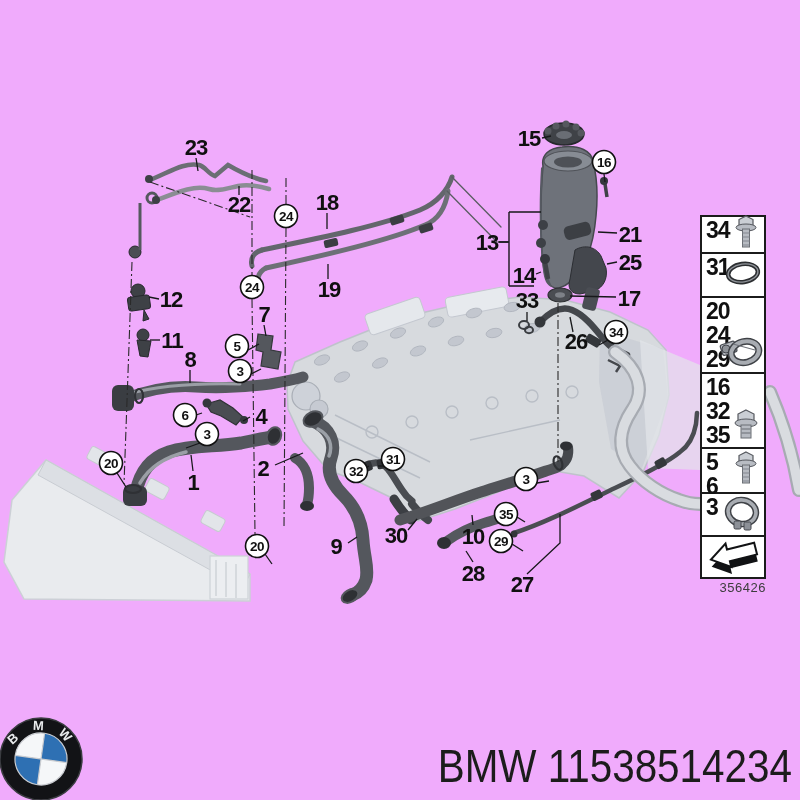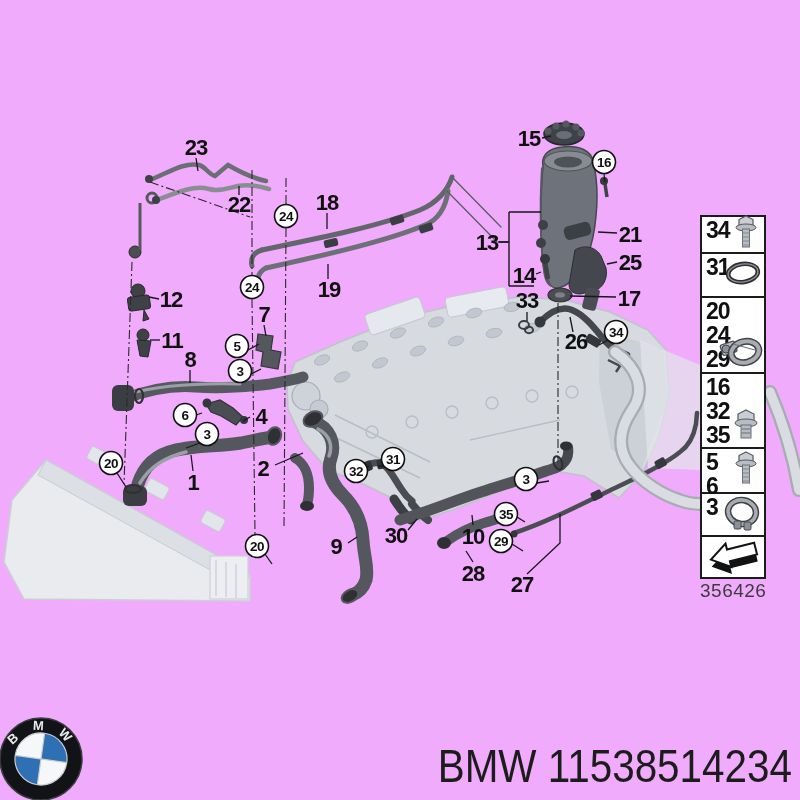--- a/index.html
+++ b/index.html
@@ -11,21 +11,21 @@
           border:2px solid #1b1b1b;box-sizing:border-box;background:#ffffff;
           display:flex;flex-direction:column;}
   .legend-row{position:relative;box-sizing:border-box;border-bottom:2px solid #1b1b1b;
               display:flex;align-items:flex-start;}
   .legend-row:last-child{border-bottom:none;}
   .legend-labels{display:flex;flex-direction:column;padding:1px 0 0 4px;
                  font-weight:bold;font-size:23px;line-height:24px;color:#101010;
                  letter-spacing:-1px;}
   .legend-icon{position:absolute;right:1px;}
   #drawing-number{position:absolute;left:700px;top:580px;width:66px;text-align:right;
-                  font-size:19px;color:#3c3c3c;letter-spacing:0.5px;}
+                  font-size:13px;color:#3c3c3c;letter-spacing:0.5px;}
   
   #part-number{position:absolute;right:8px;top:738px;width:600px;text-align:right;
                font-size:47px;color:#1c1c1c;font-weight:400;
                transform:scaleX(0.86);transform-origin:right center;white-space:nowrap;}
   #bmw-logo{position:absolute;left:-3px;top:715px;}
   
 </style>
 </head>
 <body>
 

